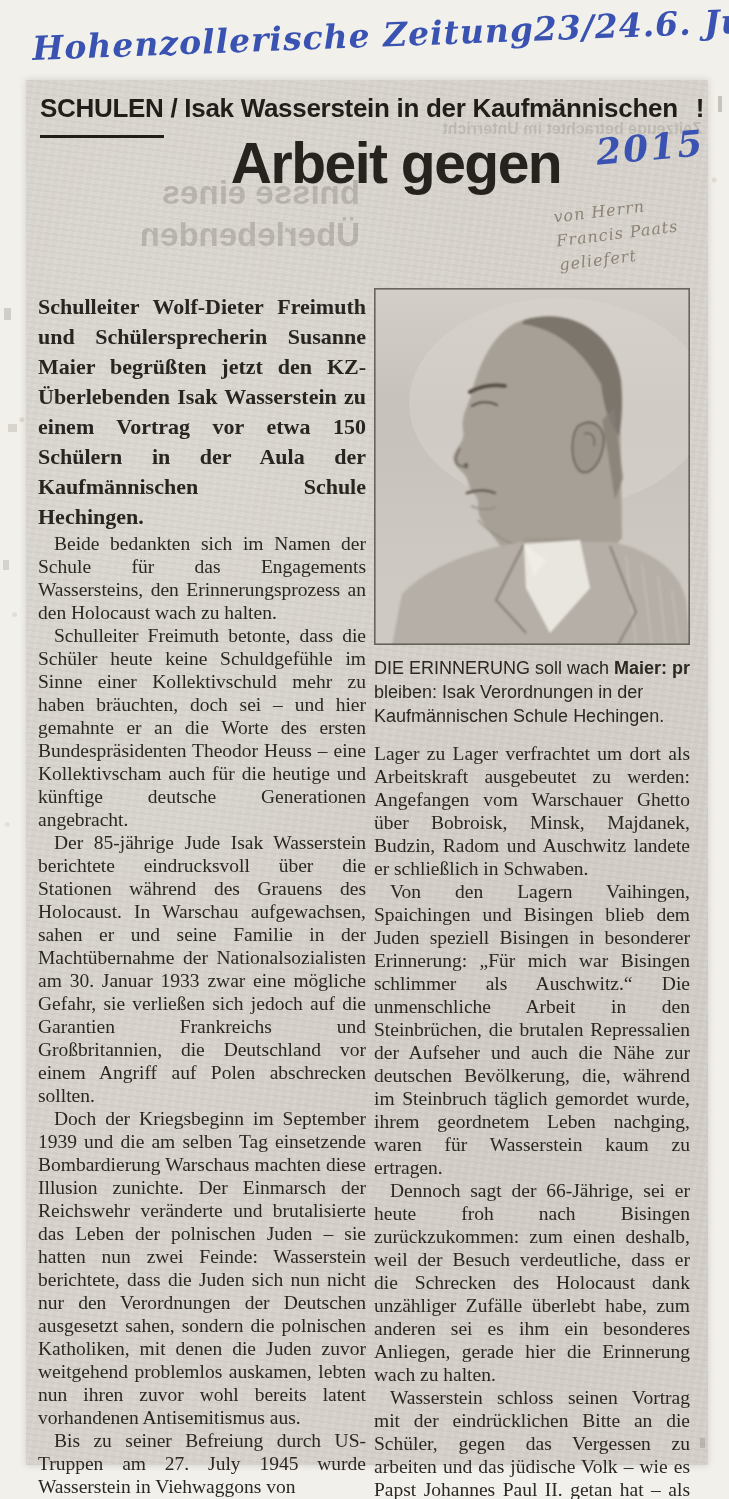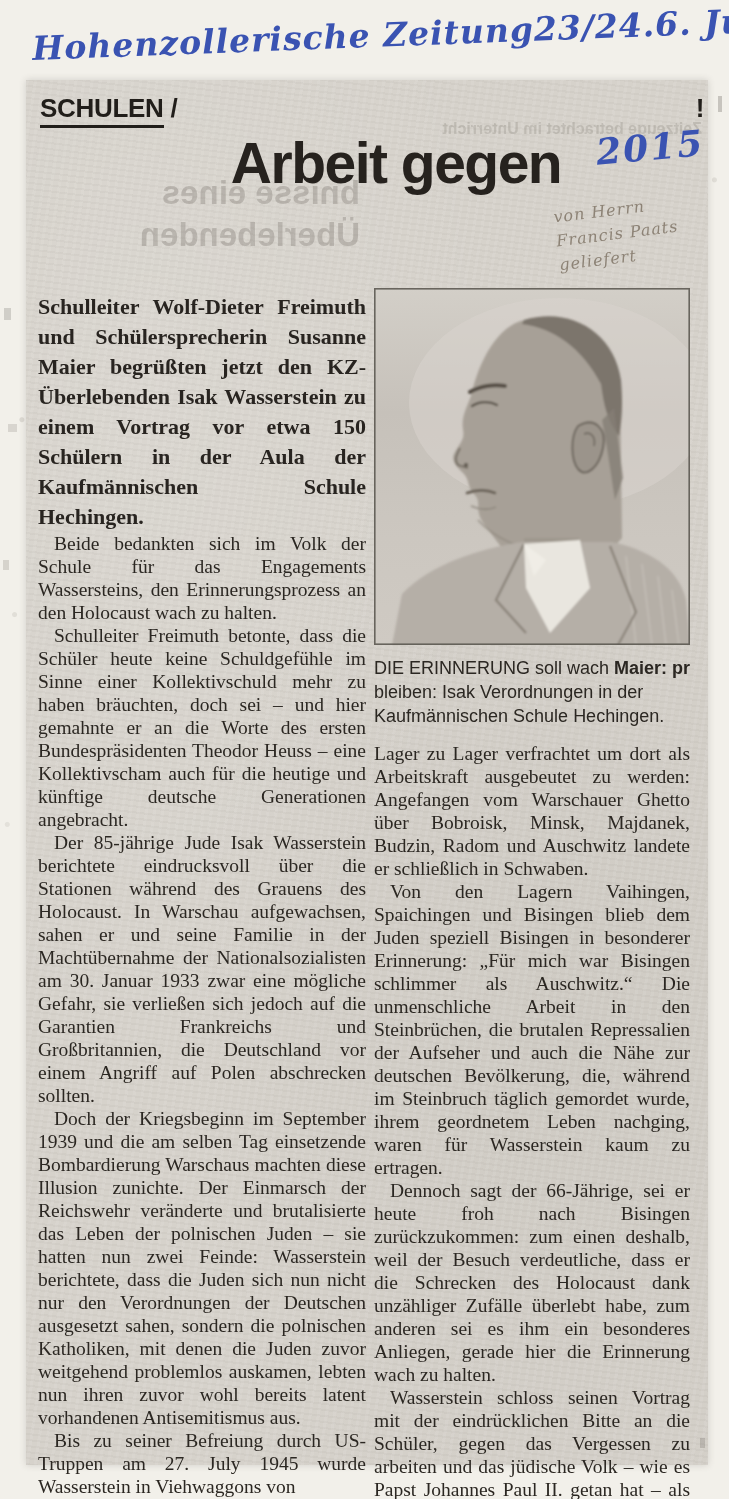--- a/index.html
+++ b/index.html
@@ -48,21 +48,21 @@
     color:#8d8376;font:italic 500 16px/24px "DejaVu Serif",serif;
     letter-spacing:1px;z-index:5;
   }
   
   .kicker{
     position:absolute;left:40px;top:92px;width:664px;display:flex;
     align-items:baseline;color:#211e1a;
     font:700 26px/32px "Liberation Sans",sans-serif;letter-spacing:-.3px;
     z-index:3;
   }
-  .kicker .section{border-bottom:3px solid #211e1a;padding-bottom:1px;}
+  .kicker .section{border-bottom:3px solid #211e1a;padding-bottom:11px;}
   .kicker .sep{white-space:pre;}
   .kicker .mark{margin-left:auto;font-weight:700;}
   
   .headline{
     position:absolute;left:92px;top:132px;width:608px;text-align:center;
     font:800 57px/62px "Liberation Sans",sans-serif;letter-spacing:-1.5px;
     color:#26221e;z-index:3;
   }
   
   .ghost{position:absolute;transform:scaleX(-1);color:rgba(110,104,95,.30);
@@ -107,30 +107,31 @@
 
   <div class="pencil-note">
     <div>von Herrn</div>
     <div>Francis Paats</div>
     <div>geliefert</div>
   </div>
 
   <div class="kicker">
     <span class="section">SCHULEN</span>
     <span class="sep"> / </span>
+    <span>Isak Wasserstein in der Kaufmännischen</span>
     <span class="mark">!</span>
   </div>
 
   <h1 class="headline" style="margin:0;">
     <span>Arbeit gegen</span><br>
   </h1>
 
   <div class="col col-left">
     <p class="lead">Schulleiter Wolf-Dieter Freimuth und Schülersprecherin Susanne Maier begrüßten jetzt den KZ-Überlebenden Isak Wasserstein zu einem Vortrag vor etwa 150 Schülern in der Aula der Kaufmännischen Schule Hechingen.</p>
-    <p class="indent">Beide bedankten sich im Volk der Schule für das Engagements Wassersteins, den Erinnerungsprozess an den Holocaust wach zu halten.</p>
+    <p class="indent">Beide bedankten sich im Namen der Schule für das Engagements Wassersteins, den Erinnerungsprozess an den Holocaust wach zu halten.</p>
     <p class="indent">Schulleiter Freimuth betonte, dass die Schüler heute keine Schuldgefühle im Sinne einer Kollektivschuld mehr zu haben bräuchten, doch sei – und hier gemahnte er an die Worte des ersten Bundespräsidenten Theodor Heuss – eine Kollektivscham auch für die heutige und künftige deutsche Generationen angebracht.</p>
     <p class="indent">Der 85-jährige Jude Isak Wasserstein berichtete eindrucksvoll über die Stationen während des Grauens des Holocaust. In Warschau aufgewachsen, sahen er und seine Familie in der Machtübernahme der Nationalsozialisten am 30. Januar 1933 zwar eine mögliche Gefahr, sie verließen sich jedoch auf die Garantien Frankreichs und Großbritannien, die Deutschland vor einem Angriff auf Polen abschrecken sollten.</p>
     <p class="indent">Doch der Kriegsbeginn im September 1939 und die am selben Tag einsetzende Bombardierung Warschaus machten diese Illusion zunichte. Der Einmarsch der Reichswehr veränderte und brutalisierte das Leben der polnischen Juden – sie hatten nun zwei Feinde: Wasserstein berichtete, dass die Juden sich nun nicht nur den Verordnungen der Deutschen ausgesetzt sahen, sondern die polnischen Katholiken, mit denen die Juden zuvor weitgehend problemlos auskamen, lebten nun ihren zuvor wohl bereits latent vorhandenen Antisemitismus aus.</p>
     <p class="indent">Bis zu seiner Befreiung durch US-Truppen am 27. July 1945 wurde Wasserstein in Viehwaggons von</p>
   </div>
 
   <div class="photo" title="Porträt Isak Wasserstein im Profil">
     <svg viewBox="0 0 316 357" xmlns="http://www.w3.org/2000/svg">
       <defs>
         <linearGradient id="pbg" x1="0" y1="0" x2="0" y2="1">

